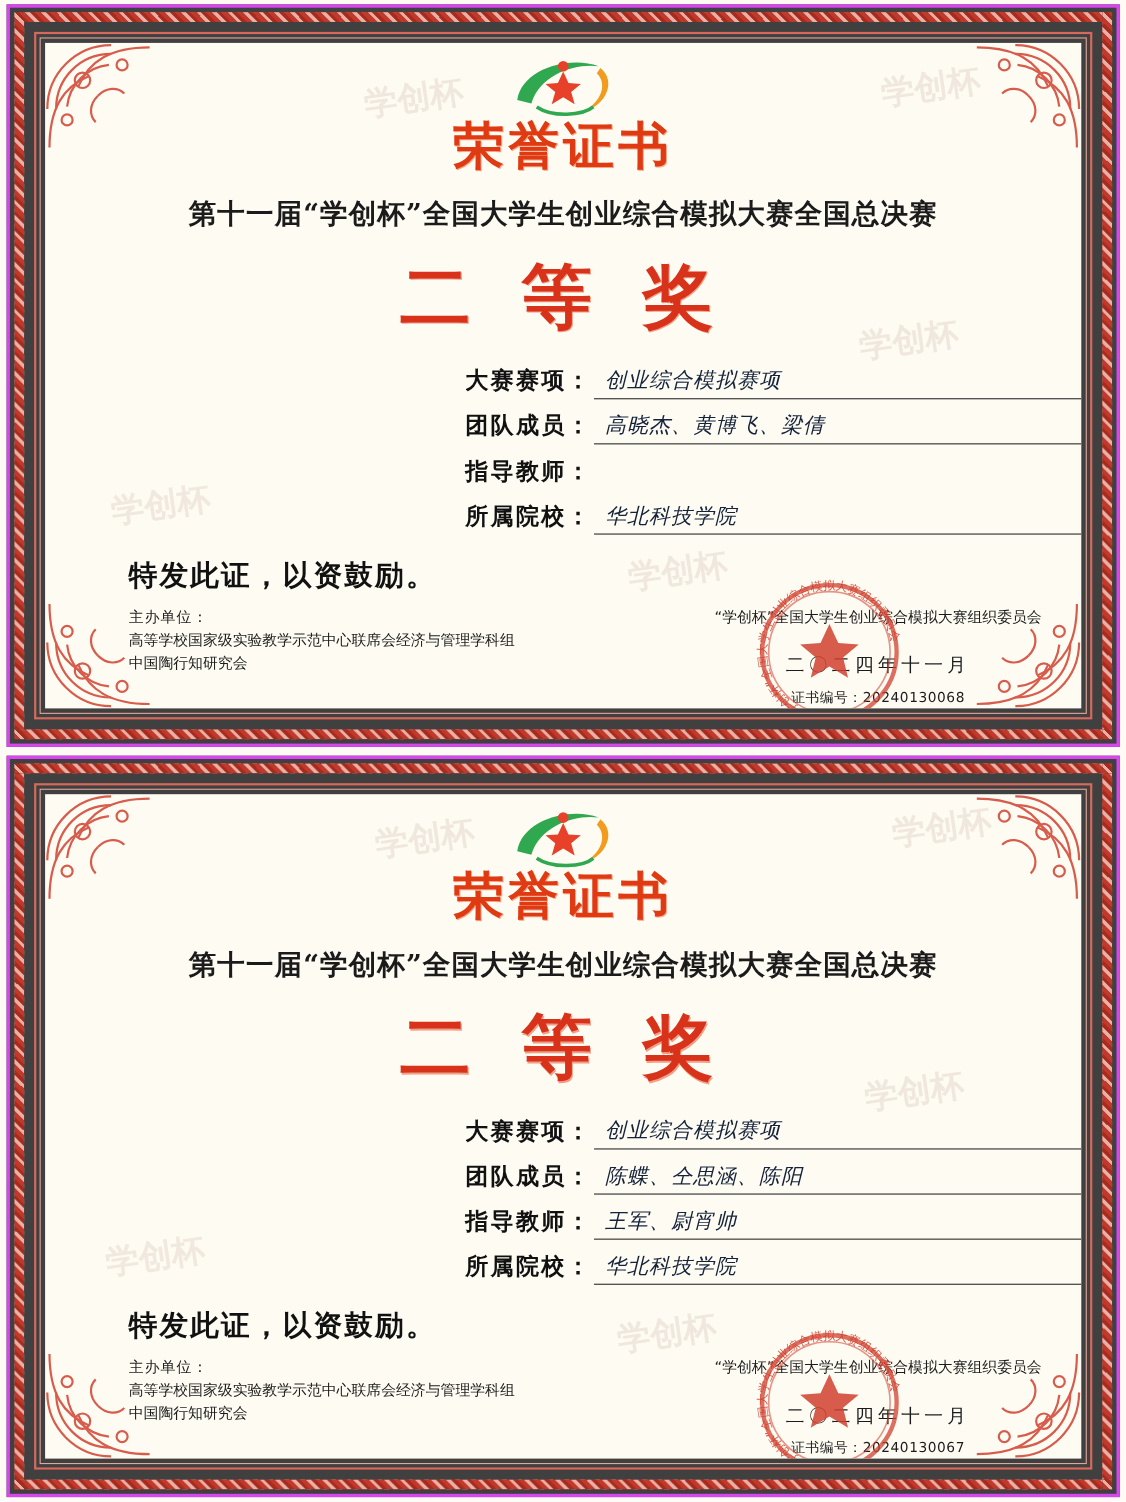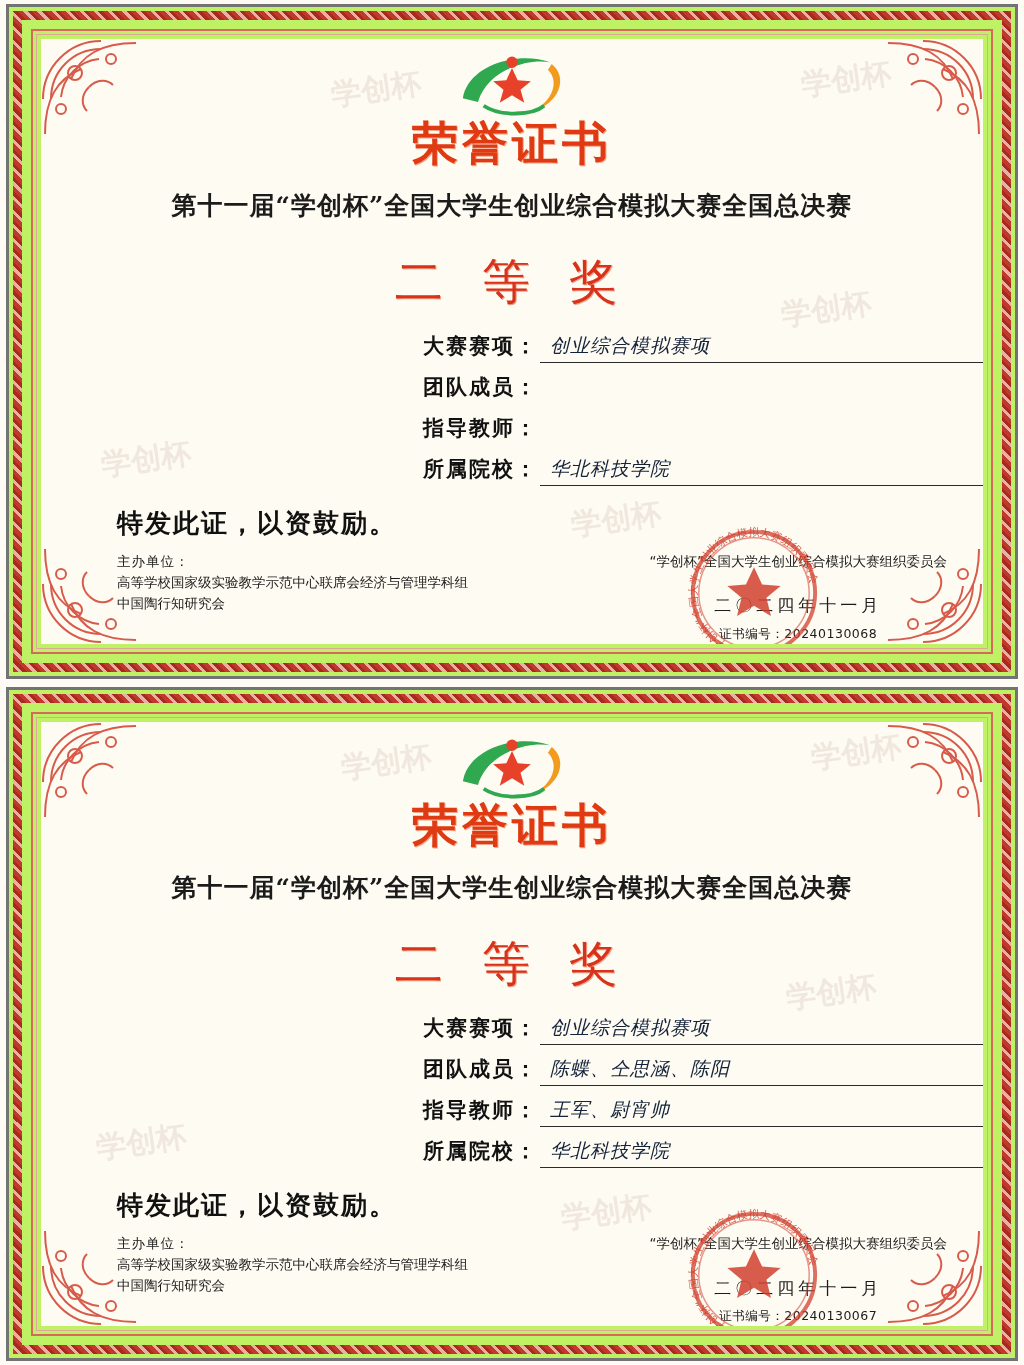--- a/index.html
+++ b/index.html
@@ -19,23 +19,23 @@
     display: flex;
     flex-direction: column;
     background: #fdfbf4;
   }
 
   
   .cert {
     position: relative;
     flex: 1 1 0;
     margin: 4px 6px;
-    background: #bef264;
+    background: #404040;
     box-sizing: border-box;
-    border: 3px solid #737373;
+    border: 3px solid #d946ef;
     padding: 6px;
   }
   .cert-border-outer {
     position: absolute;
     inset: 4px;
     border: 9px solid #c0392b;
     border-image: repeating-linear-gradient(
         45deg,
         #c0392b 0px, #c0392b 4px,
         #e9b0a6 4px, #e9b0a6 7px,
@@ -119,25 +119,25 @@
     font-family: "DejaVu Serif", serif;
     font-weight: bold;
     font-size: 25px;
     color: #1b1b1b;
     letter-spacing: 1px;
     margin-top: 14px;
     white-space: nowrap;
   }
   .award {
     font-family: "DejaVu Serif", serif;
-    font-weight: normal;
-    font-size: 48px;
+    font-weight: bold;
+    font-size: 64px;
     letter-spacing: 12px;
     color: #d8321a;
-    margin-top: 28px;
+    margin-top: 16px;
     text-shadow: 1px 1px 0 #f0a089;
   }
 
   .fields {
     margin-top: 18px;
     width: 100%;
     display: flex;
     flex-direction: column;
     align-items: flex-end;
     gap: 10px;
@@ -326,20 +326,21 @@
 
         <div class="fields">
           <div class="field-row">
             <span class="field-label">大赛赛项</span>
             <span class="field-colon">：</span>
             <span class="field-value">创业综合模拟赛项</span>
           </div>
           <div class="field-row">
             <span class="field-label">团队成员</span>
             <span class="field-colon">：</span>
+            <span class="field-value">高晓杰、黄博飞、梁倩</span>
           </div>
           <div class="field-row">
             <span class="field-label">指导教师</span>
             <span class="field-colon">：</span>
           </div>
           <div class="field-row">
             <span class="field-label">所属院校</span>
             <span class="field-colon">：</span>
             <span class="field-value">华北科技学院</span>
           </div>

